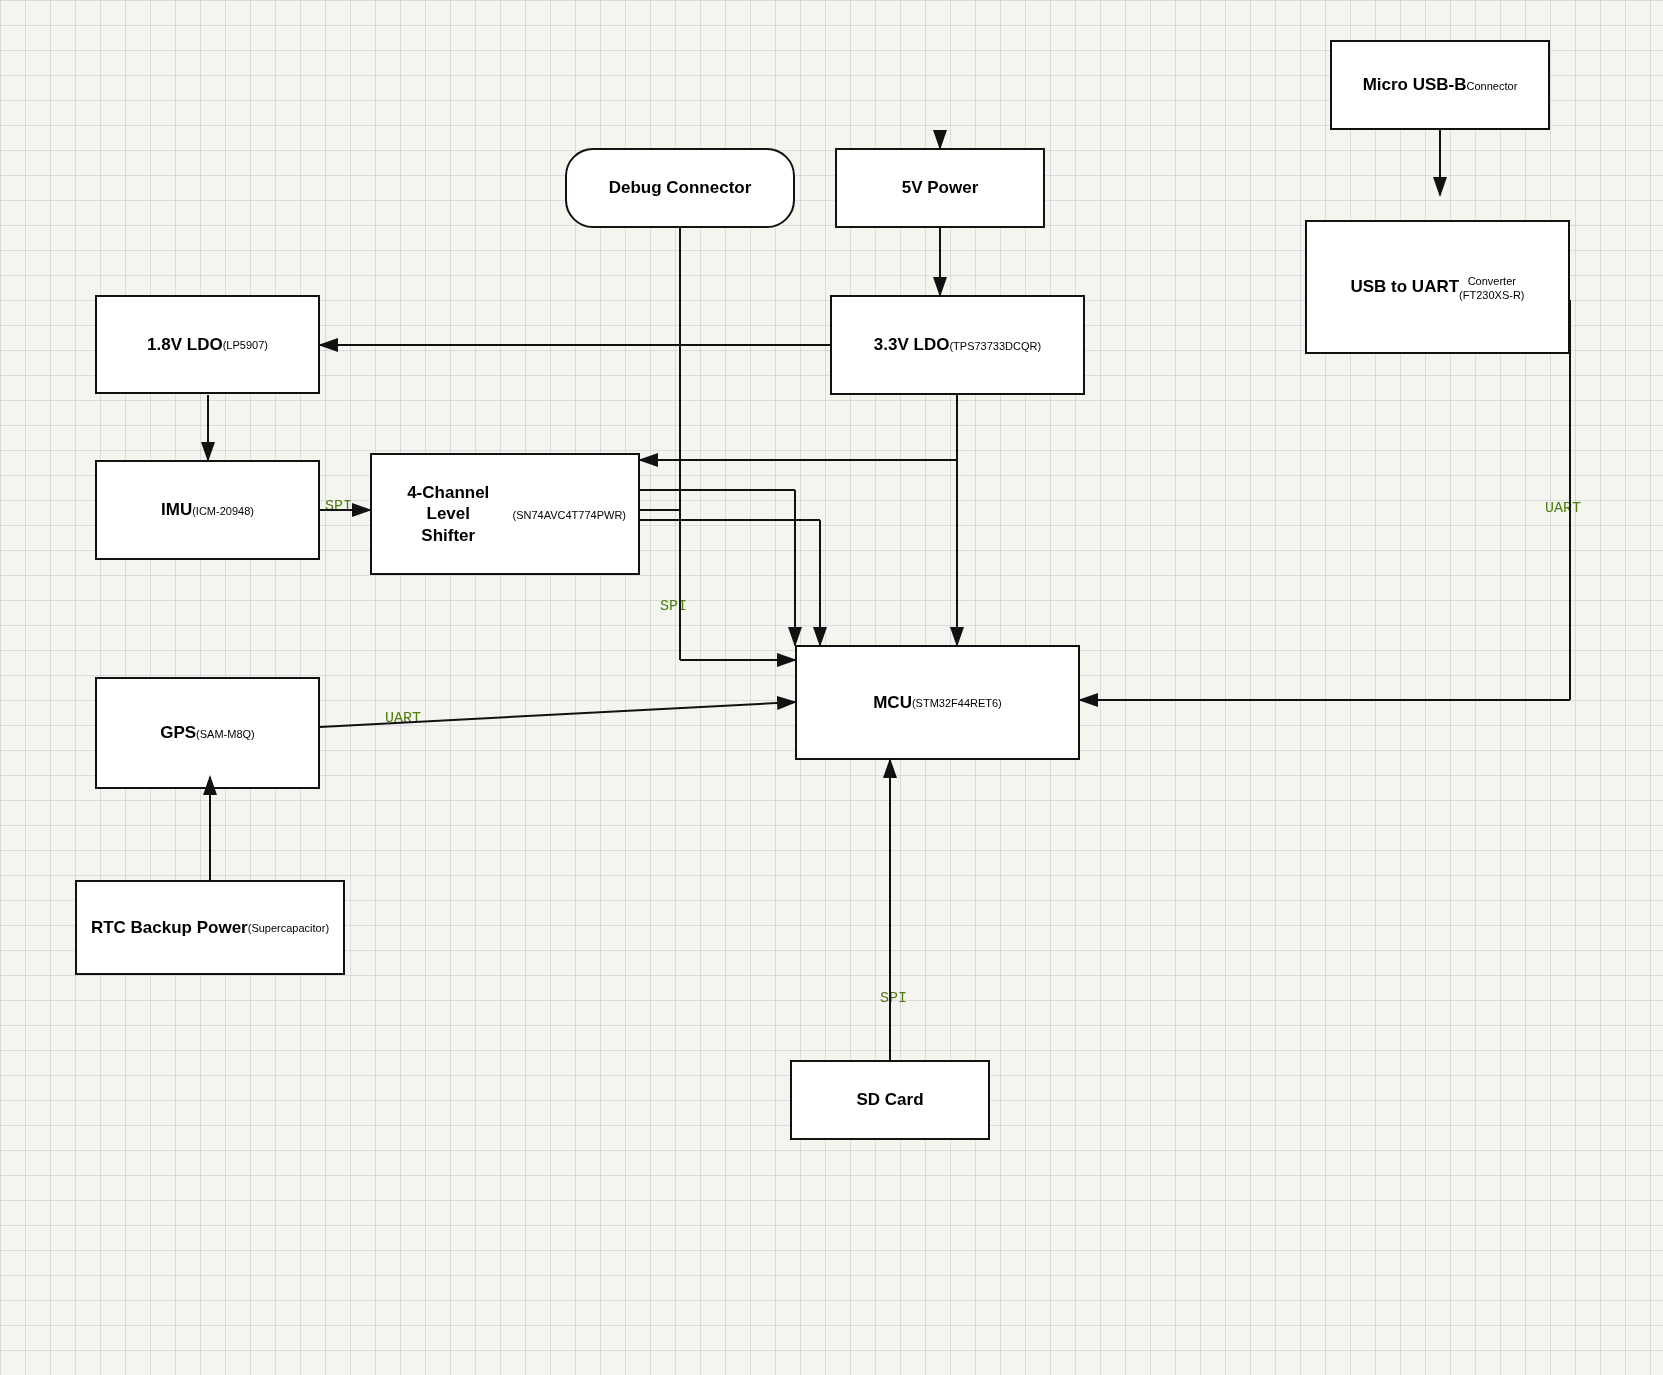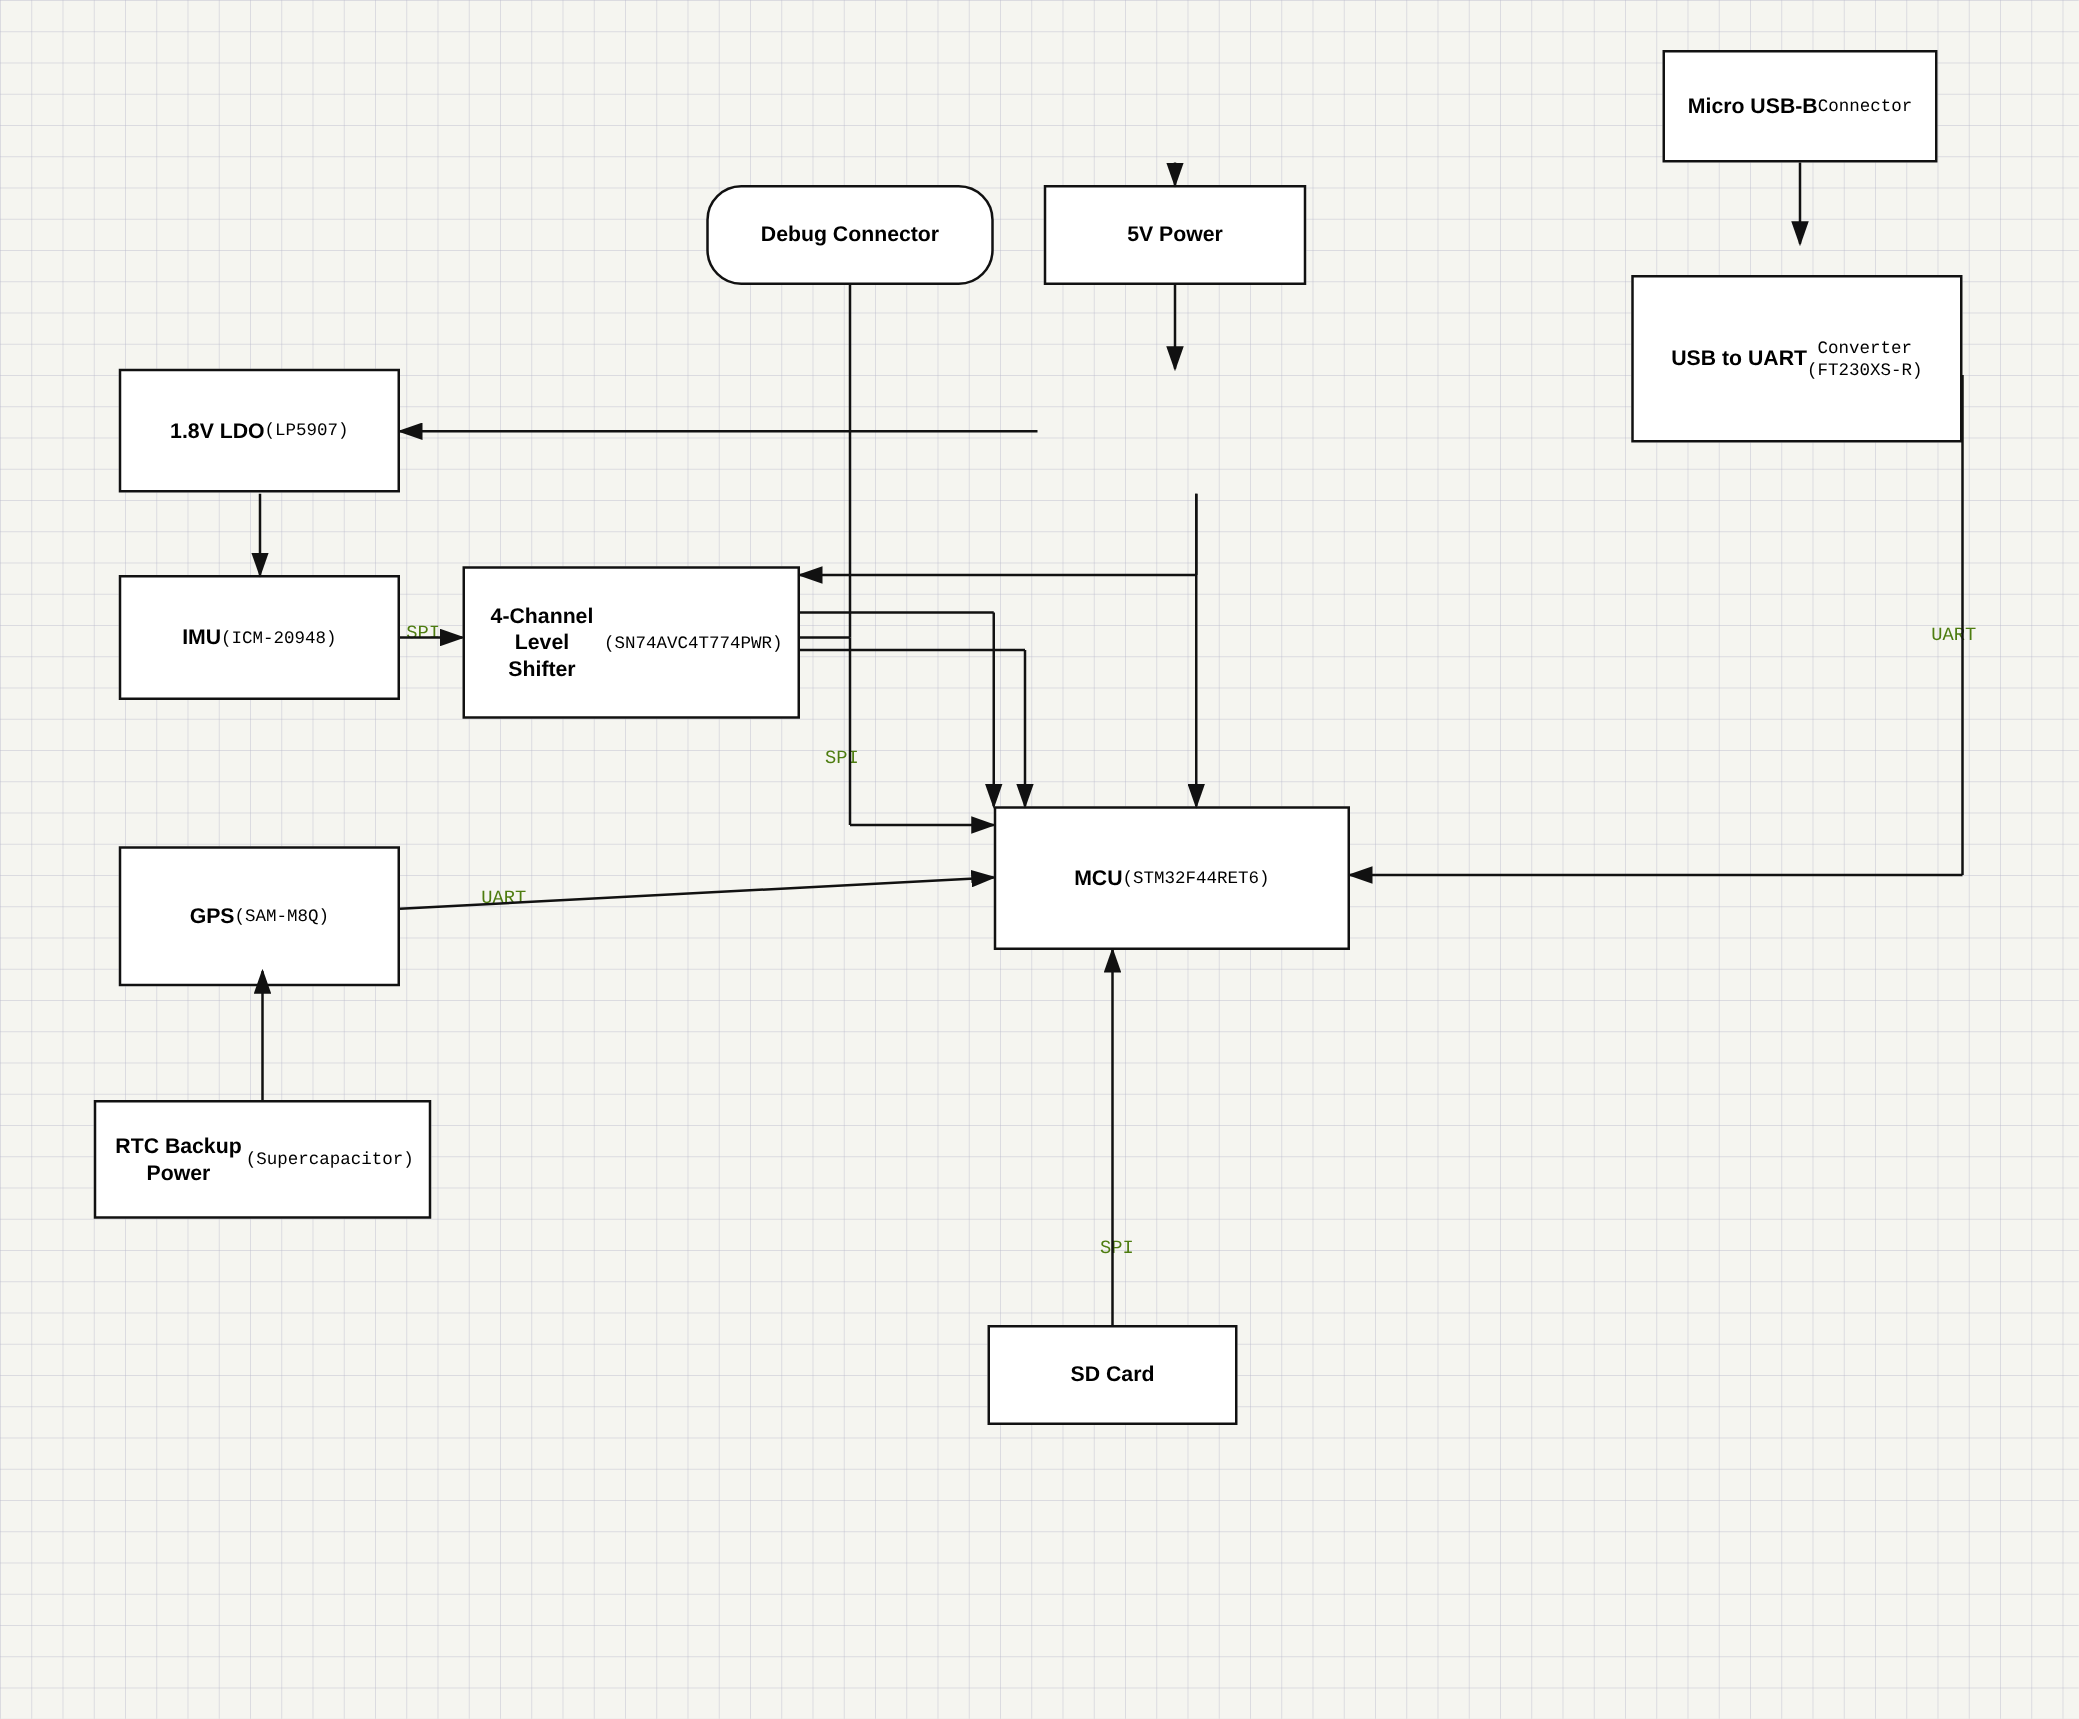--- a/index.html
+++ b/index.html
@@ -42,24 +42,23 @@
       padding: 8px 12px;
     }
 
     .block .title {
       font-weight: bold;
       font-size: 17px;
       line-height: 1.25;
     }
 
     .block .subtitle {
-      font-size: 14px;
+      font-size: 11px;
       line-height: 1.3;
       margin-top: 2px;
-      font-family: Liberation Mono, monospace;
     }
 
     
     .arrows-svg {
       position: absolute;
       top: 0; left: 0;
       width: 100%;
       height: 100%;
       pointer-events: none;
     }
@@ -89,20 +88,24 @@
   </div>
 
   <div class="block" style="left:835px; top:148px; width:210px; height:80px;">
     <span class="title">5V Power</span>
   </div>
 
   <div class="block" style="left:565px; top:148px; width:230px; height:80px;border-radius:28px;">
     <span class="title">Debug Connector</span>
   </div>
 
+  <div class="block" style="left:830px; top:295px; width:255px; height:100px;">
+    <span class="title">3.3V LDO</span>
+    <span class="subtitle">(TPS73733DCQR)</span>
+  </div>
 
   <div class="block" style="left:95px; top:295px; width:225px; height:99px;">
     <span class="title">1.8V LDO</span>
     <span class="subtitle">(LP5907)</span>
   </div>
 
   <div class="block" style="left:95px; top:460px; width:225px; height:100px;">
     <span class="title">IMU</span>
     <span class="subtitle">(ICM-20948)</span>
   </div>

